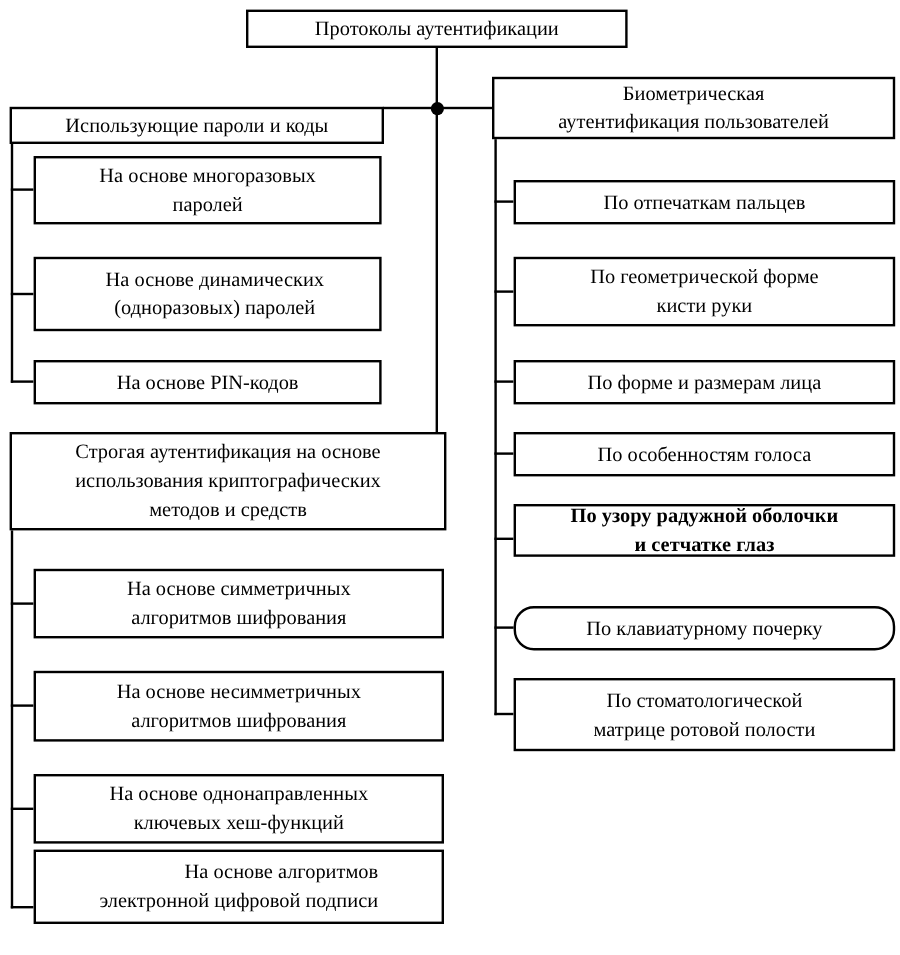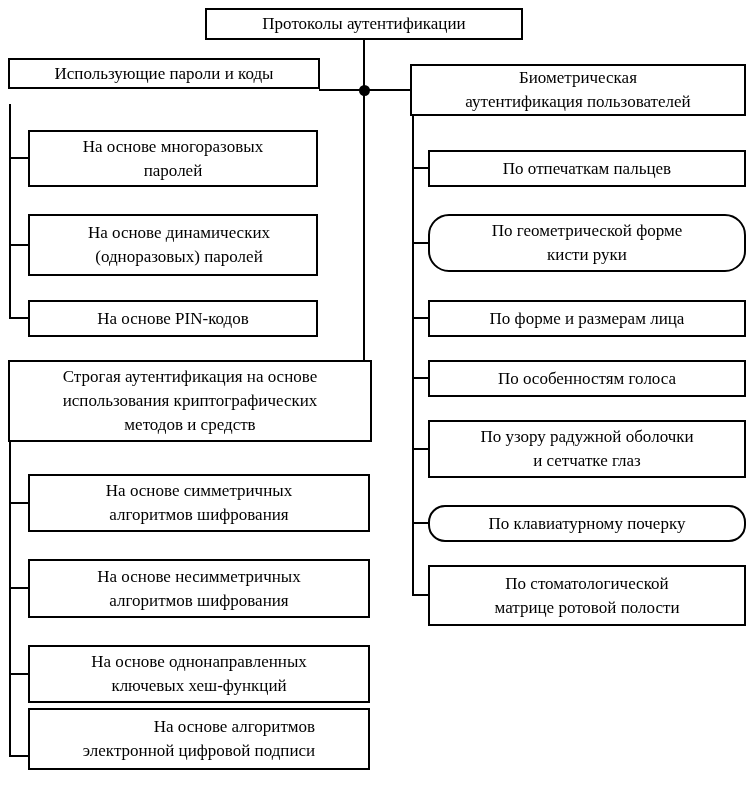--- a/index.html
+++ b/index.html
@@ -61,21 +61,21 @@
   <div class="line" style="left:412px; top:167px; width:16px; height:2px;"></div>
   <div class="line" style="left:412px; top:242px; width:16px; height:2px;"></div>
   <div class="line" style="left:412px; top:317px; width:16px; height:2px;"></div>
   <div class="line" style="left:412px; top:377px; width:16px; height:2px;"></div>
   <div class="line" style="left:412px; top:448px; width:16px; height:2px;"></div>
   <div class="line" style="left:412px; top:522px; width:16px; height:2px;"></div>
   <div class="line" style="left:412px; top:594px; width:16px; height:2px;"></div>
 
   <div class="box" style="left:205px; top:8px; width:318px; height:32px;">Протоколы аутентификации</div>
 
-  <div class="box" style="left:8px; top:58px; width:312px; height:31px;">Использующие пароли и коды</div>
+  <div class="box" style="left:8px; top:89px; width:312px; height:31px;">Использующие пароли и коды</div>
 
   <div class="box" style="left:28px; top:130px; width:290px; height:57px;">На основе многоразовых
 паролей</div>
 
   <div class="box" style="left:28px; top:214px; width:290px; height:62px;padding-left:20px;">На основе динамических
 (одноразовых) паролей</div>
 
   <div class="box" style="left:28px; top:300px; width:290px; height:37px;">На основе PIN-кодов</div>
 
   <div class="box" style="left:8px; top:360px; width:364px; height:82px;">Строгая аутентификация на основе
@@ -92,28 +92,28 @@
 ключевых хеш-функций</div>
 
   <div class="box" style="left:28px; top:708px; width:342px; height:62px;text-align:right;">На основе алгоритмов
 электронной цифровой подписи</div>
 
   <div class="box" style="left:410px; top:64px; width:336px; height:52px;">Биометрическая
 аутентификация пользователей</div>
 
   <div class="box" style="left:428px; top:150px; width:318px; height:37px;">По отпечаткам пальцев</div>
 
-  <div class="box" style="left:428px; top:214px; width:318px; height:58px;border-radius:21px;">По геометрической форме
+  <div class="box" style="left:428px; top:214px; width:318px; height:58px;">По геометрической форме
 кисти руки</div>
 
   <div class="box" style="left:428px; top:300px; width:318px; height:37px;">По форме и размерам лица</div>
 
   <div class="box" style="left:428px; top:360px; width:318px; height:37px;">По особенностям голоса</div>
 
-  <div class="box" style="left:428px; top:420px; width:318px; height:58px;">По узору радужной оболочки
+  <div class="box" style="left:428px; top:420px; width:318px; height:44px;font-weight:bold;">По узору радужной оболочки
 и сетчатке глаз</div>
 
   <div class="box" style="left:428px; top:505px; width:318px; height:37px;border-radius:17px;">По клавиатурному почерку</div>
 
   <div class="box" style="left:428px; top:565px; width:318px; height:61px;">По стоматологической
 матрице ротовой полости</div>
 
 </div>
 
 </body></html>

